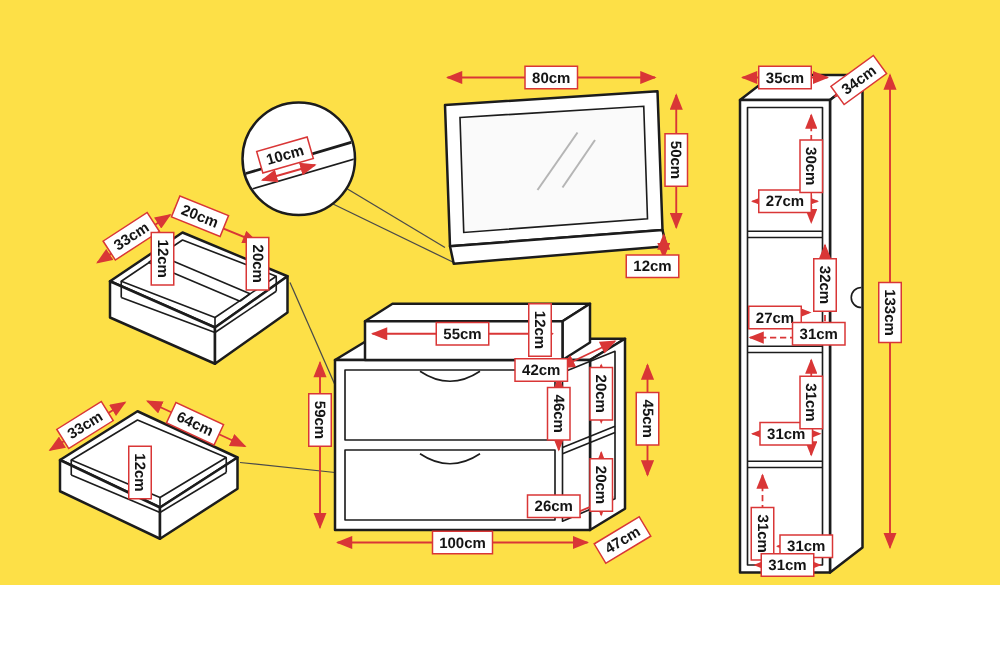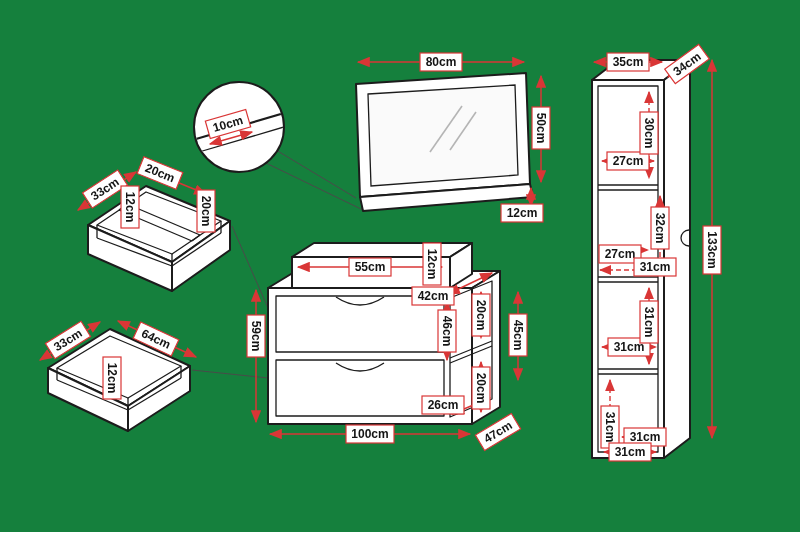--- a/index.html
+++ b/index.html
@@ -1,16 +1,16 @@
 <!DOCTYPE html>
 <html><head>
 <meta charset="utf-8">
 <style>
   html,body{margin:0;padding:0;background:#fff;}
-  .stage{position:relative;width:800px;height:532px;background:#15803d;overflow:hidden;}
+  .stage{position:relative;width:800px;height:468px;background:#fde047;overflow:hidden;}
   svg{display:block;}
   .outline{fill:#ffffff;stroke:#1c1c1c;stroke-width:2;stroke-linejoin:round;}
   .thin{fill:none;stroke:#1c1c1c;stroke-width:1.3;stroke-linejoin:round;}
   .glass{fill:#fafafa;stroke:#1c1c1c;stroke-width:1.3;}
   .shine{fill:none;stroke:#b5b5b5;stroke-width:1.6;}
   .leader{fill:none;stroke:#4a4a4a;stroke-width:1;}
   .dim{fill:none;stroke:#d93636;stroke-width:1.5;}
   .dimd{fill:none;stroke:#d93636;stroke-width:1.4;stroke-dasharray:5 3;}
   .lbl rect{fill:#ffffff;stroke:#d93636;stroke-width:1.2;}
   .lbl text{font-family:"Liberation Sans",sans-serif;font-size:12px;font-weight:700;fill:#141414;text-anchor:middle;}

